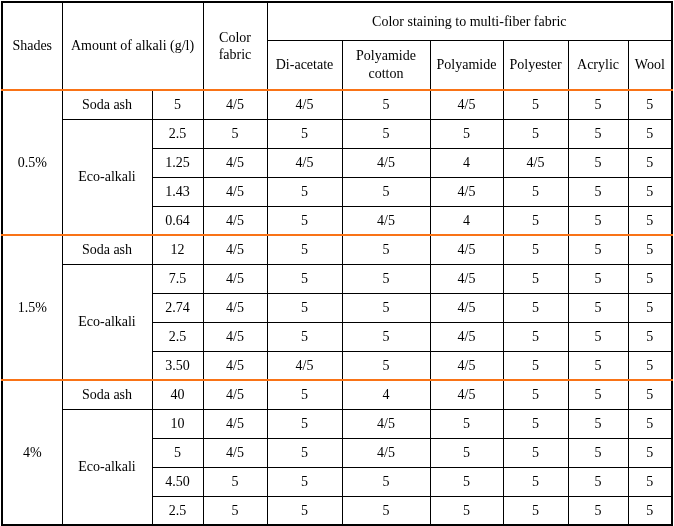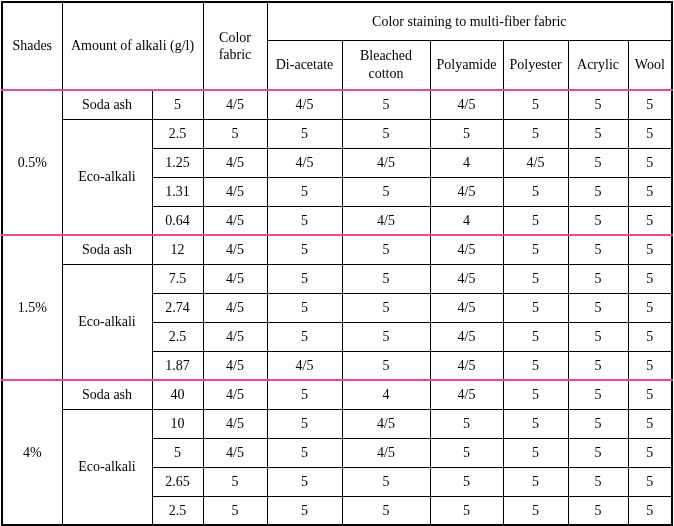--- a/index.html
+++ b/index.html
@@ -17,21 +17,21 @@
   }
   table.alkali th, table.alkali td {
     border: 1px solid #000000;
     text-align: center;
     vertical-align: middle;
     padding: 1px 3px;
     font-weight: normal;
     line-height: 1.25;
     overflow: hidden;
   }
-  tr.gs > td { border-top: 2px solid #ec4899; }   
+  tr.gs > td { border-top: 2px solid #f97316; }   
   tr.hrow1 { height: 38px; }
   tr.hrow2 { height: 50px; }
   tbody tr { height: 29px; }
 </style>
 </head>
 <body>
 
 <table class="alkali">
   <colgroup>
     <col style="width:60px">
@@ -47,21 +47,21 @@
   </colgroup>
   <thead>
     <tr class="hrow1">
       <th rowspan="2">Shades</th>
       <th rowspan="2" colspan="2">Amount of alkali (g/l)</th>
       <th rowspan="2">Color fabric</th>
       <th colspan="6">Color staining to multi-fiber fabric</th>
     </tr>
     <tr class="hrow2">
       <th>Di-acetate</th>
-      <th>Bleached cotton</th>
+      <th>Polyamide cotton</th>
       <th>Polyamide</th>
       <th>Polyester</th>
       <th>Acrylic</th>
       <th>Wool</th>
     </tr>
   </thead>
   <tbody>
 
     <tr class="gs">
       <td rowspan="5">0.5%</td>
@@ -90,21 +90,21 @@
       <td>1.25</td>
       <td>4/5</td>
       <td>4/5</td>
       <td>4/5</td>
       <td>4</td>
       <td>4/5</td>
       <td>5</td>
       <td>5</td>
     </tr>
     <tr>
-      <td>1.31</td>
+      <td>1.43</td>
       <td>4/5</td>
       <td>5</td>
       <td>5</td>
       <td>4/5</td>
       <td>5</td>
       <td>5</td>
       <td>5</td>
     </tr>
     <tr>
       <td>0.64</td>
@@ -154,21 +154,21 @@
       <td>2.5</td>
       <td>4/5</td>
       <td>5</td>
       <td>5</td>
       <td>4/5</td>
       <td>5</td>
       <td>5</td>
       <td>5</td>
     </tr>
     <tr>
-      <td>1.87</td>
+      <td>3.50</td>
       <td>4/5</td>
       <td>4/5</td>
       <td>5</td>
       <td>4/5</td>
       <td>5</td>
       <td>5</td>
       <td>5</td>
     </tr>
 
     <tr class="gs">
@@ -198,21 +198,21 @@
       <td>5</td>
       <td>4/5</td>
       <td>5</td>
       <td>4/5</td>
       <td>5</td>
       <td>5</td>
       <td>5</td>
       <td>5</td>
     </tr>
     <tr>
-      <td>2.65</td>
+      <td>4.50</td>
       <td>5</td>
       <td>5</td>
       <td>5</td>
       <td>5</td>
       <td>5</td>
       <td>5</td>
       <td>5</td>
     </tr>
     <tr>
       <td>2.5</td>

